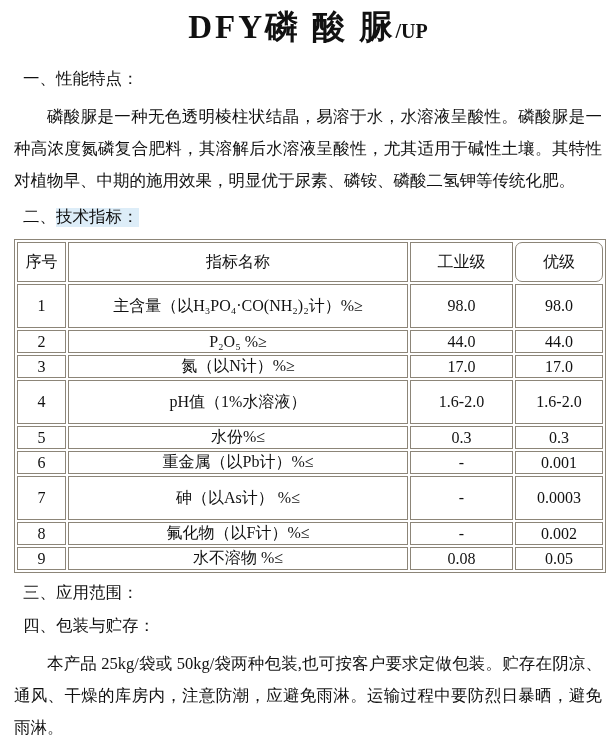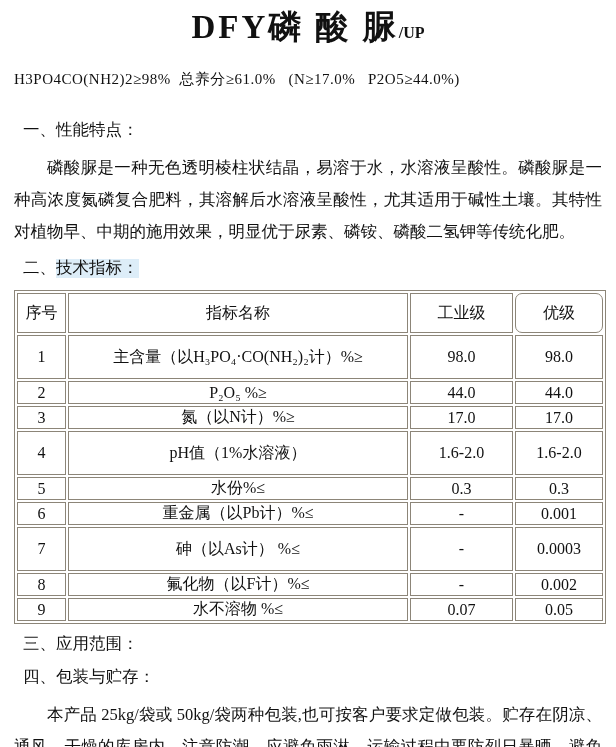--- a/index.html
+++ b/index.html
@@ -19,21 +19,21 @@
   .title {
     text-align: center;
     font-size: 33px;
     font-weight: bold;
     letter-spacing: 3px;
     margin: 2px 0 16px 0;
     line-height: 42px;
     white-space: pre;
   }
   .title-suffix {
-    font-size: 16px;
+    font-size: 20px;
     letter-spacing: 0;
   }
   .formula {
     font-size: 15px;
     letter-spacing: 0.5px;
     margin: 0 0 30px 0;
     white-space: pre;
   }
   .heading {
     font-size: 16.5px;
@@ -78,21 +78,20 @@
   .col-ind  { width: 95px; }
   .col-pre  { width: 80px; border-radius: 7px; }
 </style>
 </head>
 <body>
 
 <div class="page">
 
   <h1 class="title"><span>DFY磷 酸 脲</span><span class="title-suffix">/UP</span></h1>
 
-  <div class="formula">H3PO4CO(NH2)2≥98%  总养分≥61.0%   (N≥17.0%   P2O5≥44.0%)</div>
 
   <div class="heading">一、性能特点：</div>
   <p class="body-text">磷酸脲是一种无色透明棱柱状结晶，易溶于水，水溶液呈酸性。磷酸脲是一种高浓度氮磷复合肥料，其溶解后水溶液呈酸性，尤其适用于碱性土壤。其特性对植物早、中期的施用效果，明显优于尿素、磷铵、磷酸二氢钾等传统化肥。</p>
 
   <div class="heading"><span>二、</span><span class="hl">技术指标：</span></div>
 
   <table class="spec-table">
     <thead>
       <tr>
         <th class="col-no">序号</th>
@@ -146,21 +145,21 @@
         </tr>
         <tr>
           <td>8</td>
           <td>氟化物（以F计）%≤</td>
           <td>-</td>
           <td>0.002</td>
         </tr>
         <tr>
           <td>9</td>
           <td>水不溶物  %≤</td>
-          <td>0.07</td>
+          <td>0.08</td>
           <td>0.05</td>
         </tr>
       </tbody>
   </table>
 
   <div class="heading">三、应用范围：</div>
 
   <div class="heading">四、包装与贮存：</div>
   <p class="body-text">本产品 25kg/袋或 50kg/袋两种包装,也可按客户要求定做包装。贮存在阴凉、通风、干燥的库房内，注意防潮，应避免雨淋。运输过程中要防烈日暴晒，避免雨淋。</p>
 

